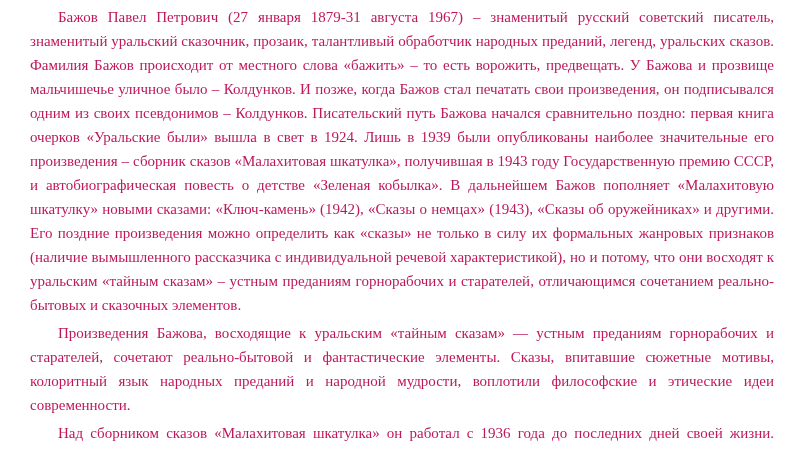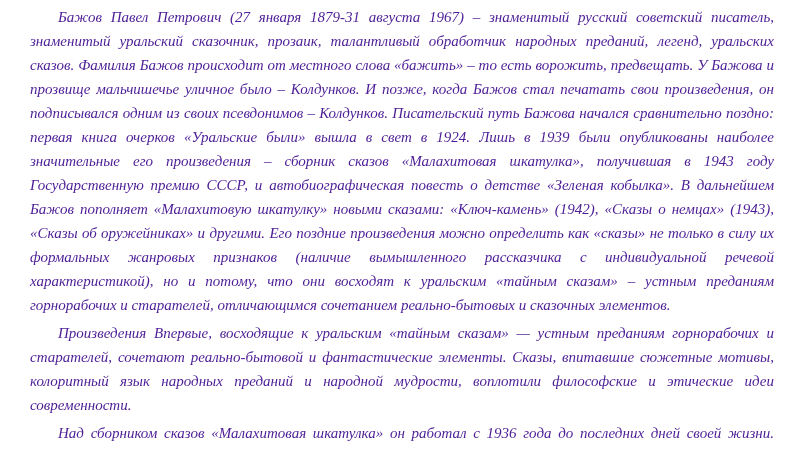--- a/index.html
+++ b/index.html
@@ -24,17 +24,17 @@
     color: #3b3b3b;
   }
   .page p {
     margin: 0 0 4px 0;
     text-indent: 28px;
   }
 </style>
 </head>
 <body style="background: rgb(255, 255, 255);">
 
-<div class="page" style="color: #4c1d95; font-style: italic;">
+<div class="page" style="color: #be185d;">
   <p>Бажов Павел Петрович (27 января 1879-31 августа 1967) – знаменитый русский советский писатель, знаменитый уральский сказочник, прозаик, талантливый обработчик народных преданий, легенд, уральских сказов. Фамилия Бажов происходит от местного слова «бажить» – то есть ворожить, предвещать. У Бажова и прозвище мальчишечье уличное было – Колдунков. И позже, когда Бажов стал печатать свои произведения, он подписывался одним из своих псевдонимов – Колдунков. Писательский путь Бажова начался сравнительно поздно: первая книга очерков «Уральские были» вышла в свет в 1924. Лишь в 1939 были опубликованы наиболее значительные его произведения – сборник сказов «Малахитовая шкатулка», получившая в 1943 году Государственную премию СССР, и автобиографическая повесть о детстве «Зеленая кобылка». В дальнейшем Бажов пополняет «Малахитовую шкатулку» новыми сказами: «Ключ-камень» (1942), «Сказы о немцах» (1943), «Сказы об оружейниках» и другими. Его поздние произведения можно определить как «сказы» не только в силу их формальных жанровых признаков (наличие вымышленного рассказчика с индивидуальной речевой характеристикой), но и потому, что они восходят к уральским «тайным сказам» – устным преданиям горнорабочих и старателей, отличающимся сочетанием реально-бытовых и сказочных элементов.</p>
-  <p>Произведения Впервые, восходящие к уральским «тайным сказам» — устным преданиям горнорабочих и старателей, сочетают реально-бытовой и фантастические элементы. Сказы, впитавшие сюжетные мотивы, колоритный язык народных преданий и народной мудрости, воплотили философские и этические идеи современности.</p>
+  <p>Произведения Бажова, восходящие к уральским «тайным сказам» — устным преданиям горнорабочих и старателей, сочетают реально-бытовой и фантастические элементы. Сказы, впитавшие сюжетные мотивы, колоритный язык народных преданий и народной мудрости, воплотили философские и этические идеи современности.</p>
   <p>Над сборником сказов «Малахитовая шкатулка» он работал с 1936 года до последних дней своей жизни. Впервые отдельным изданием он вышел в 1939 году. Затем из года в год «Малахитовая шкатулка» пополнялась новыми сказами.</p>
 </div>
 
 </body></html>

